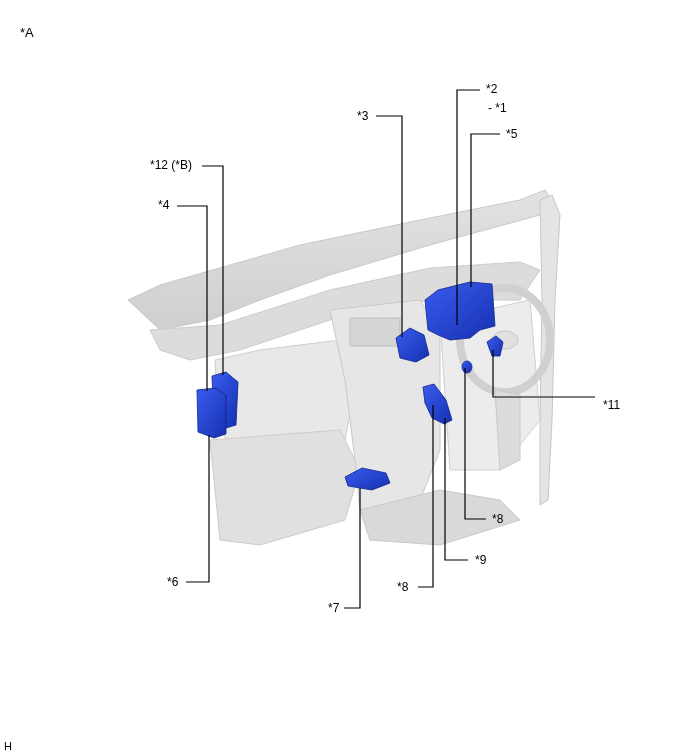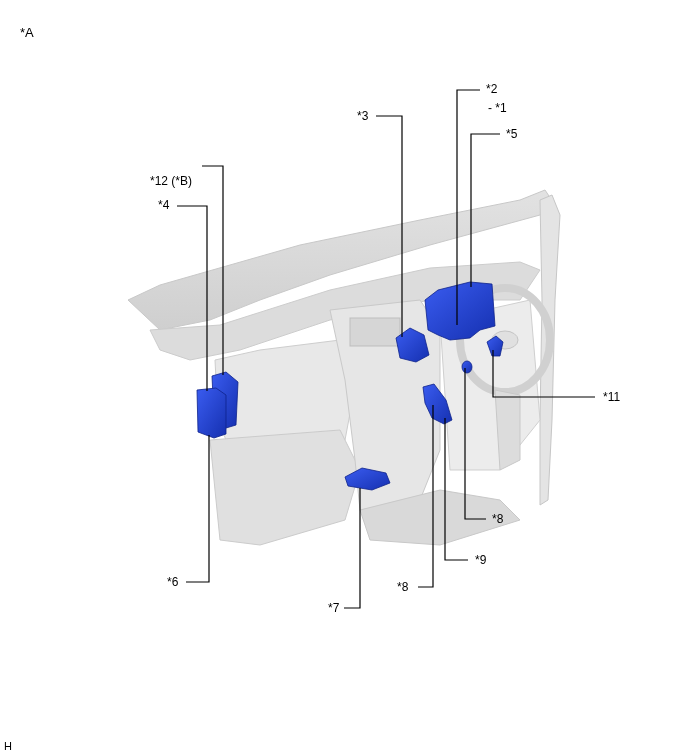--- a/index.html
+++ b/index.html
@@ -82,20 +82,20 @@
     <polyline points="418,587 433,587 433,405"></polyline>
     <polyline points="344,608 360,608 360,488"></polyline>
     <polyline points="186,582 209,582 209,435"></polyline>
   </g>
 </svg>
 
 <div class="lbl" style="left:486px;top:82px;">*2</div>
 <div class="lbl" style="left:488px;top:101px;">- *1</div>
 <div class="lbl" style="left:357px;top:109px;">*3</div>
 <div class="lbl" style="left:506px;top:127px;">*5</div>
-<div class="lbl" style="left:150px;top:158px;margin-top:16px;">*12 (*B)</div>
+<div class="lbl" style="left:150px;top:158px;">*12 (*B)</div>
 <div class="lbl" style="left:158px;top:198px;">*4</div>
-<div class="lbl" style="left:603px;top:390px;text-align:center;">*11</div>
+<div class="lbl" style="left:603px;top:398px;text-align:center;">*11</div>
 <div class="lbl" style="left:492px;top:512px;">*8</div>
 <div class="lbl" style="left:475px;top:553px;">*9</div>
 <div class="lbl" style="left:167px;top:575px;">*6</div>
 <div class="lbl" style="left:397px;top:580px;">*8</div>
 <div class="lbl" style="left:328px;top:601px;">*7</div>
 
 </body></html>

